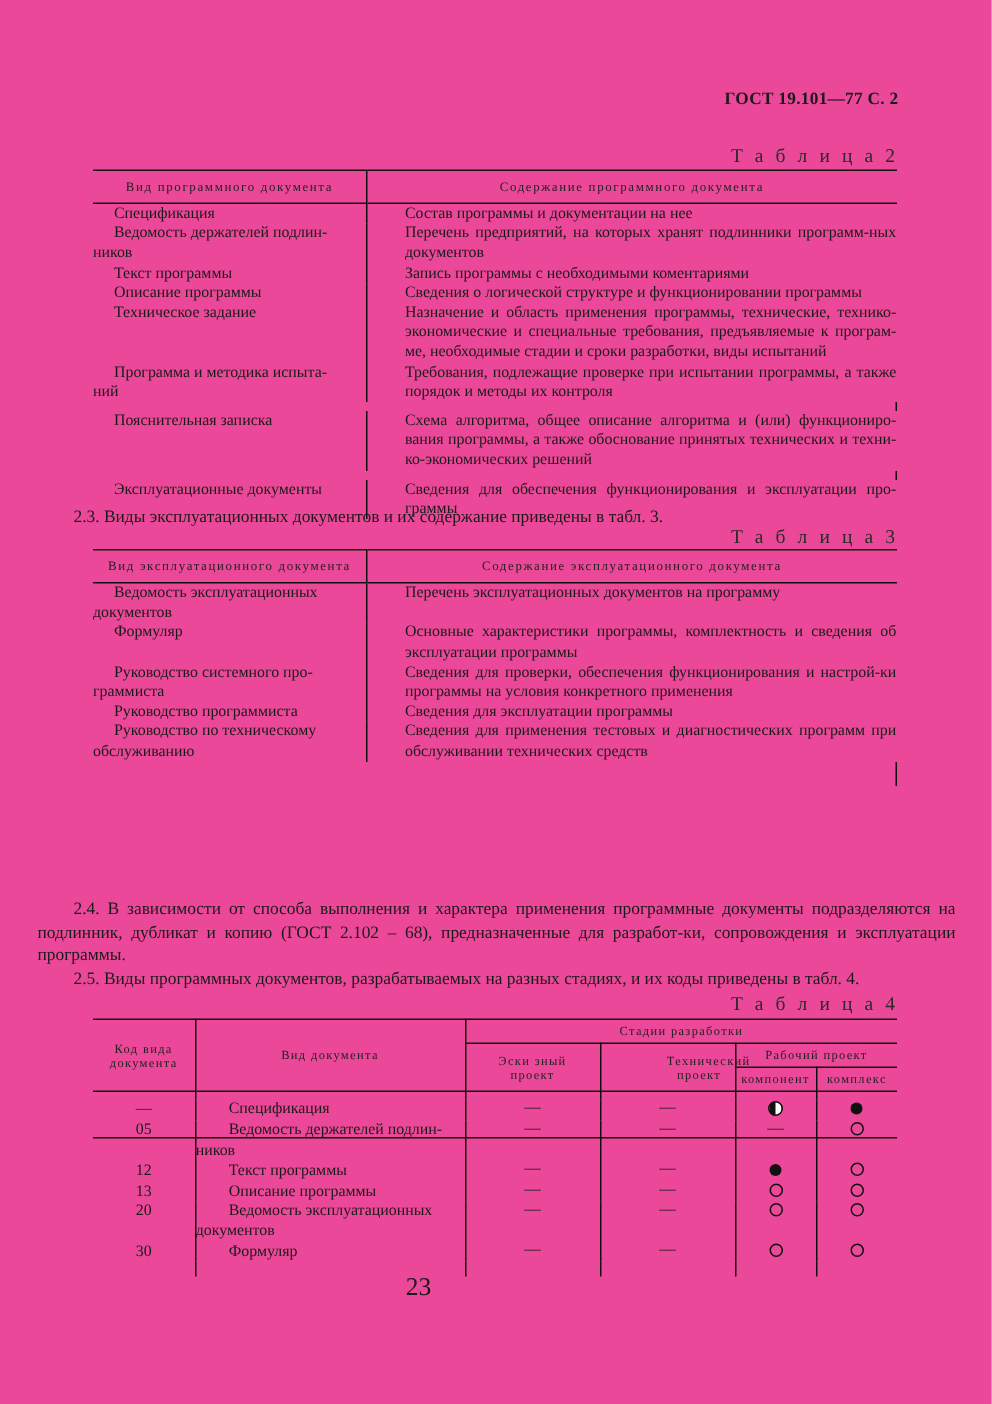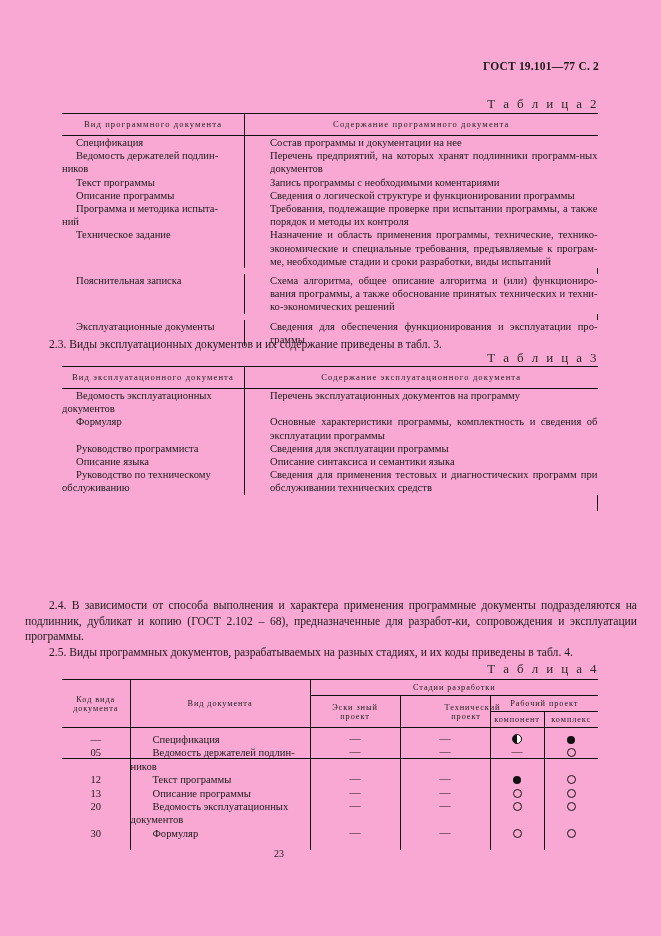--- a/index.html
+++ b/index.html
@@ -14,21 +14,21 @@
     position: relative;
     font-family: "Liberation Serif", "DejaVu Serif", serif;
     color: #1a1a1a;
     overflow: hidden;
   }
   .page {
     position: absolute;
     left: 0; top: 0;
     width: 661px;
     height: 936px;
-    background: #f9a8d4;
+    background: #ec4899;
   }
 
   
   .running-head {
     position: absolute;
     top: 60px;
     right: 62px;
     font-size: 11.5px;
     font-weight: bold;
     letter-spacing: 0.2px;
@@ -160,21 +160,21 @@
     border: 1.1px solid #111;
     background: linear-gradient(to right, #111 0 50%, #fff 50% 100%);
   }
 
   
   .folio {
     position: absolute;
     left: 0;
     width: 558px;
     text-align: center;
-    font-size: 10px;
+    font-size: 17px;
   }
 </style>
 </head>
 <body>
 
 <div class="page">
 
   <div class="running-head">ГОСТ 19.101—77 С. 2</div>
 
   <div class="tbl-caption" style="top:96px;">Т а б л и ц а  2</div>
@@ -215,33 +215,33 @@
       <tr>
         <td class="c1">
           <span class="blk ind">Описание программы</span>
         </td>
         <td class="c2">
           <span class="blk ind">Сведения о логической структуре и функционировании программы</span>
         </td>
       </tr>
       <tr>
         <td class="c1">
+          <span class="blk ind">Техническое задание</span>
+        </td>
+        <td class="c2">
+          <span class="blk ind">Назначение и область применения программы, технические, технико-экономические и специальные требования, предъявляемые к програм-ме, необходимые стадии и сроки разработки, виды испытаний</span>
+        </td>
+      </tr>
+      <tr>
+        <td class="c1">
           <span class="blk ind">Программа и методика испыта-</span>
           <span class="blk noind">ний</span>
         </td>
         <td class="c2">
           <span class="blk ind">Требования, подлежащие проверке при испытании программы, а также порядок и методы их контроля</span>
-        </td>
-      </tr>
-      <tr>
-        <td class="c1">
-          <span class="blk ind">Техническое задание</span>
-        </td>
-        <td class="c2">
-          <span class="blk ind">Назначение и область применения программы, технические, технико-экономические и специальные требования, предъявляемые к програм-ме, необходимые стадии и сроки разработки, виды испытаний</span>
         </td>
       </tr>
       <tr class="spacer">
           <td colspan="2" class="c1" style="border-right:1.3px solid #111;width:174px;"></td>
         </tr>
       <tr>
         <td class="c1">
           <span class="blk ind">Пояснительная записка</span>
         </td>
         <td class="c2">
@@ -286,32 +286,33 @@
       <tr>
         <td class="c1">
           <span class="blk ind">Формуляр</span>
         </td>
         <td class="c2">
           <span class="blk ind">Основные характеристики программы, комплектность и сведения об эксплуатации программы</span>
         </td>
       </tr>
       <tr>
         <td class="c1">
+          <span class="blk ind">Руководство системного про-</span>
+          <span class="blk noind">граммиста</span>
+        </td>
+        <td class="c2">
+          <span class="blk ind">Сведения для проверки, обеспечения функционирования и настрой-ки программы на условия конкретного применения</span>
+        </td>
+      </tr>
+      <tr>
+        <td class="c1">
           <span class="blk ind">Руководство программиста</span>
         </td>
         <td class="c2">
           <span class="blk ind">Сведения для эксплуатации программы</span>
-        </td>
-      </tr>
-      <tr>
-        <td class="c1">
-          <span class="blk ind">Описание языка</span>
-        </td>
-        <td class="c2">
-          <span class="blk ind">Описание синтаксиса и семантики языка</span>
         </td>
       </tr>
       <tr>
         <td class="c1">
           <span class="blk ind">Руководство по техническому</span>
           <span class="blk noind">обслуживанию</span>
         </td>
         <td class="c2">
           <span class="blk ind">Сведения для применения тестовых и диагностических программ при обслуживании технических средств</span>
         </td>

